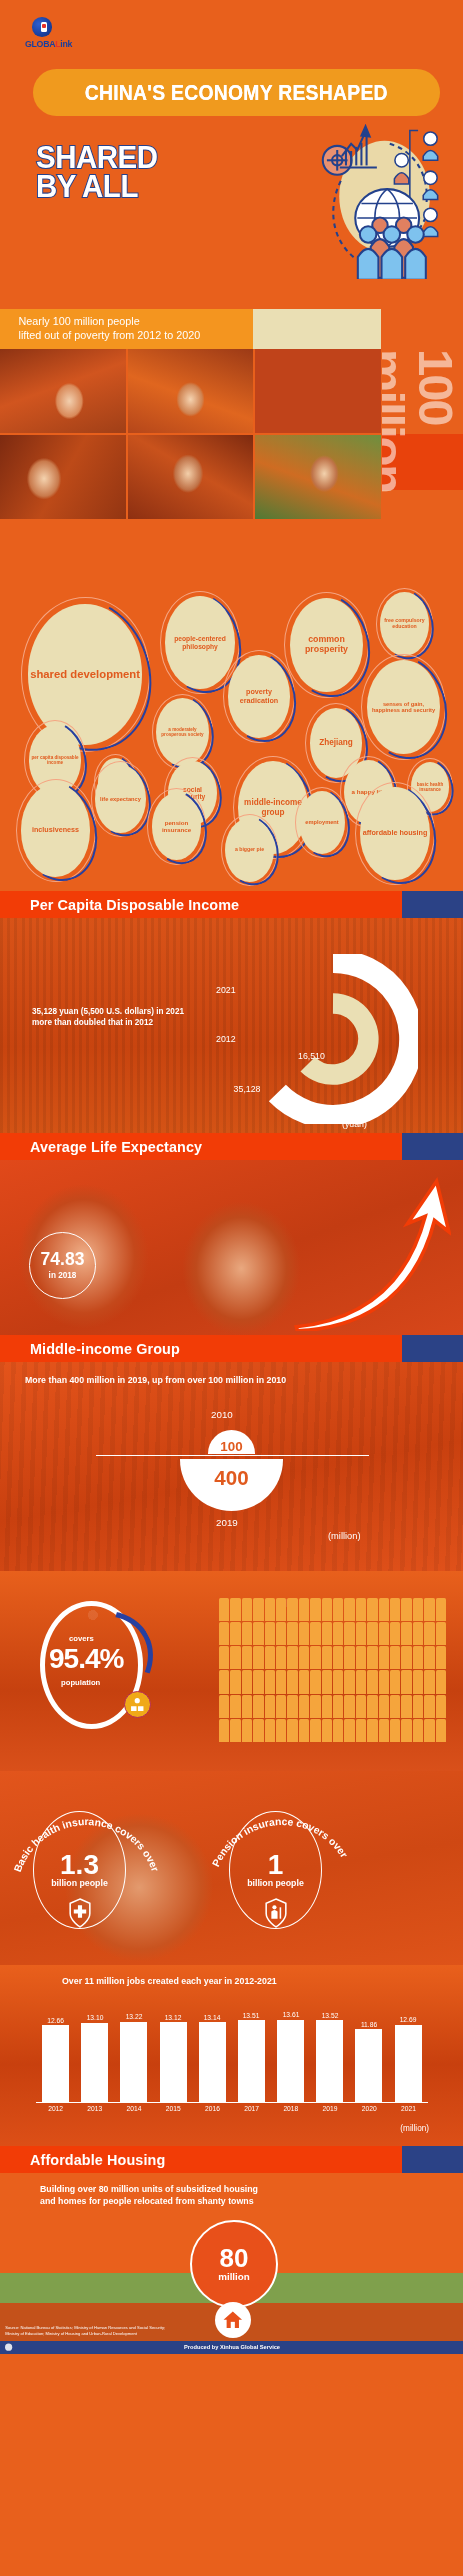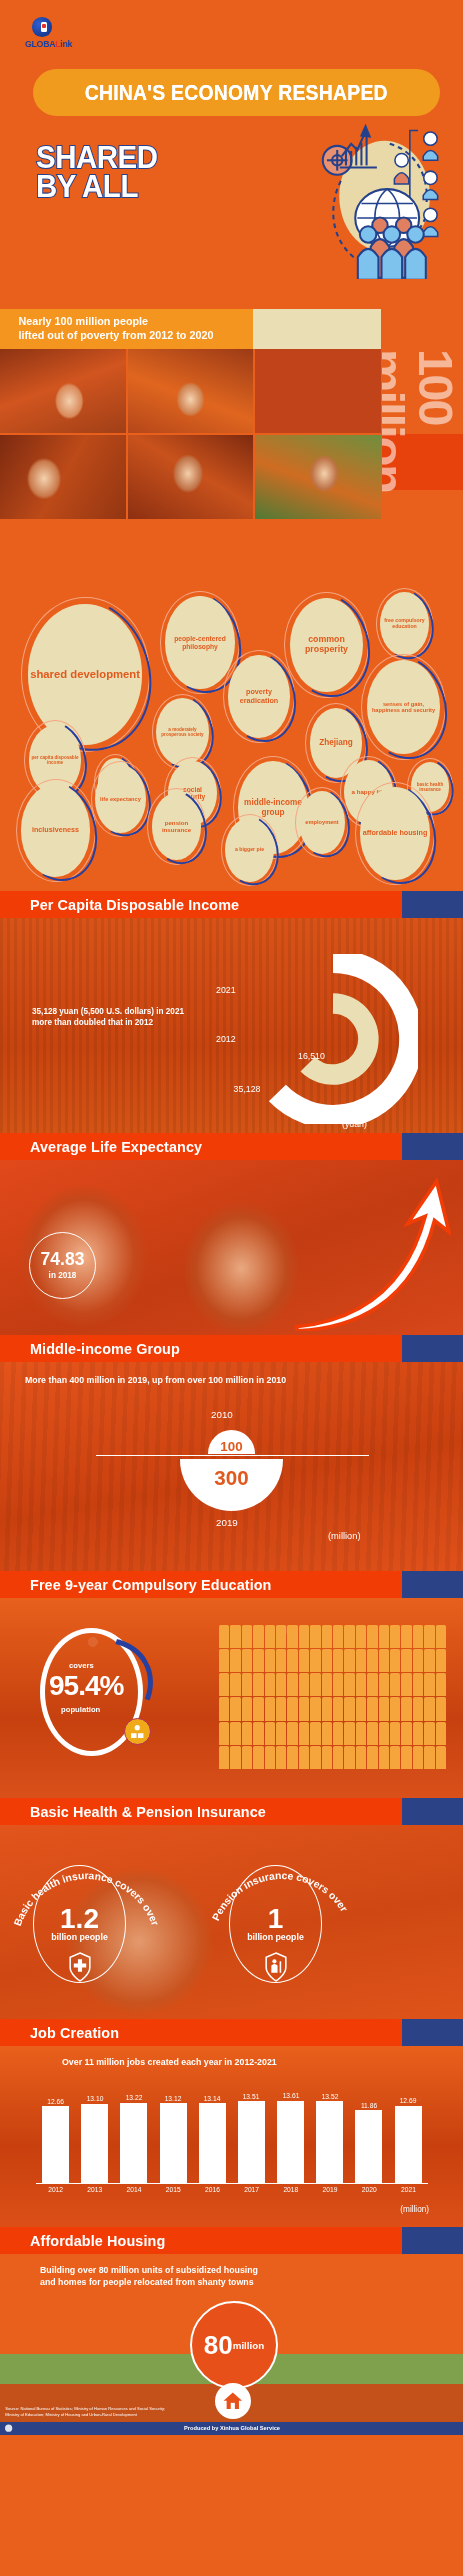--- a/index.html
+++ b/index.html
@@ -53,21 +53,21 @@
   .hero-art{ position:absolute; right:15.5px; top:124px; width:170px; height:155px; }
 
   
   .band100{ position:relative; height:242px; background:#E8601C; }
   .band100-head{ position:absolute; left:0; top:0; width:464px; height:40px; display:flex; }
   .bh-orange{ width:253px; background:#F4951F; }
   .bh-cream{ width:128px; background:#EADFB4; }
   .bh-red{ width:82px; background:#E8601C; }
   .band100-text{
     position:absolute; left:18.5px; top:6.2px; width:371px;
-    color:#fff; font-size:10.8px; font-weight:bold; line-height:1.28;
+    color:#fff; font-size:10.8px; font-weight:normal; line-height:1.28;
   }
   .photo-grid{ position:absolute; left:0; top:40px; width:381px; height:170px;
      display:grid; grid-template-columns:repeat(3,1fr); grid-template-rows:repeat(2,1fr); gap:2.1px; }
   .ph{ background:#C0431A; position:relative; overflow:hidden; }
   .ph i{ position:absolute; inset:0; display:block; }
   .p1 i{ background:
      radial-gradient(ellipse 20.6px 26px at 55% 62%, #f2cfae 0%, #d98a5a 60%, transparent 70%),
      linear-gradient(160deg,#8e3313,#d1551f 45%,#a03f17); }
   .p2 i{ background:
      radial-gradient(ellipse 19.6px 24px at 50% 60%, #f5d3b0 0%, #cf8250 60%, transparent 72%),
@@ -192,21 +192,21 @@
   .axis{ position:absolute; left:36px; top:137px; width:392px; height:1px; background:#fff; }
   .xlabels{ position:absolute; left:36px; top:140px; width:392px; display:flex; }
   .xlabels span{ flex:1; text-align:center; color:#fff; font-size:6.7px; }
   .jc-unit{ position:absolute; right:35px; top:159px; color:#fff; font-size:8.2px; }
 
   
   .ah-bg{ background:
      linear-gradient(180deg,#E9601C 0 55%, #7FA04C 55% 72%, #C4511A 72% 100%); }
   .ah-note{ position:absolute; left:40px; top:11.3px; color:#fff; font-size:8.8px; font-weight:bold; line-height:1.35; }
   .ah-circ{ position:absolute; left:190px; top:47px; width:88px; height:88px; border-radius:50%;
-     background:#E8501A; border:2.1px solid #fff; display:flex; flex-direction:row;
+     background:#E8501A; border:2.1px solid #fff; display:flex; flex-direction:column;
      align-items:center; justify-content:center; color:#fff; }
   .ah-circ b{ font-size:26px; line-height:0.95; }
   .ah-circ i{ font-style:normal; font-size:9.8px; font-weight:bold; }
   .ah-house{ position:absolute; left:215px; top:129px; width:36px; height:36px; border-radius:50%;
      background:#fff; display:flex; align-items:center; justify-content:center; }
 
   
   .source{ position:absolute; left:5.2px; bottom:17.5px; color:#fff; font-size:4.1px; line-height:1.4; }
   .footbar{ position:absolute; left:0; bottom:0; width:464px; height:13.4px; background:#2B4286;
      display:flex; align-items:center; justify-content:center; }
@@ -490,32 +490,26 @@
     <div class="sh-blue"></div>
   </div>
   <div class="panel mi-bg" style="height:209px">
     <div class="mi-note">More than 400 million in 2019, up from over 100 million in 2010</div>
     <div class="lbl" style="left:211px;top:47px;font-size:9.8px">2010</div>
     <div class="halftop" style="left:208px;top:68px">
       <span>100</span>
     </div>
     <div class="mi-rule" style="left:96px;top:93px;width:273px"></div>
     <div class="halfbot" style="left:180px;top:97px">
-      <span>300</span>
+      <span>400</span>
     </div>
     <div class="lbl" style="left:216px;top:155px;font-size:9.8px">2019</div>
     <div class="lbl" style="left:328px;top:169px;font-size:9.3px">(million)</div>
   </div>
 
-  <div class="sect-head">
-    <div class="sh-red">
-        <span>Free 9-year Compulsory Education</span>
-      </div>
-    <div class="sh-blue"></div>
-  </div>
   <div class="panel ed-bg" style="height:200px">
     <div class="ed-ring"></div>
     <div class="ed-arc"></div>
     <div class="ed-covers">covers</div>
     <div class="ed-pct">95.4%</div>
     <div class="ed-pop">population</div>
     <div class="ed-badge">
       <svg width="16.5" height="16.5" viewBox="0 0 32 32">
           <circle cx="16" cy="9" r="5" fill="#fff"></circle>
           <path d="M4,20 h11 v9 H4z M17,20 h11 v9 H17z" fill="#fff"></path>
@@ -639,35 +633,29 @@
         <div class="pp"></div>
         <div class="pp"></div>
         <div class="pp"></div>
         <div class="pp"></div>
         <div class="pp"></div>
         <div class="pp"></div>
         <div class="pp"></div>
     </div>
   </div>
 
-  <div class="sect-head">
-    <div class="sh-red">
-        <span>Basic Health &amp; Pension Insurance</span>
-      </div>
-    <div class="sh-blue"></div>
-  </div>
   <div class="panel ins-bg" style="height:194px">
     <svg class="arcText" style="left:9.3px;top:11.3px" viewBox="0 0 300 300">
       <defs>
           <path id="arcL" d="M18,190 A135,135 0 0 1 282,190" fill="none"></path>
         </defs>
       <text><textPath href="#arcL" startOffset="4%">Basic health insurance covers over</textPath></text>
     </svg>
     <div class="ins-circ" style="left:33px;top:40px">
-      <b>1.2</b>
+      <b>1.3</b>
       <i>billion people</i>
       <svg class="ins-icon" style="left:34px;top:86px" viewBox="0 0 46 58">
         <path d="M23,2 L42,10 V30 C42,44 23,56 23,56 C23,56 4,44 4,30 V10 Z" fill="none" stroke="#fff" stroke-width="3"></path>
         <path d="M19,14 h8 v8 h8 v8 h-8 v8 h-8 v-8 h-8 v-8 h8z" fill="#fff"></path>
       </svg>
     </div>
     <svg class="arcText" style="left:205px;top:11.3px" viewBox="0 0 300 300">
       <defs>
           <path id="arcR" d="M18,190 A135,135 0 0 1 282,190" fill="none"></path>
         </defs>
@@ -678,26 +666,20 @@
       <i>billion people</i>
       <svg class="ins-icon" style="left:34px;top:86px" viewBox="0 0 46 58">
         <path d="M23,2 L42,10 V30 C42,44 23,56 23,56 C23,56 4,44 4,30 V10 Z" fill="none" stroke="#fff" stroke-width="3"></path>
         <circle cx="20" cy="18" r="4" fill="#fff"></circle>
           <path d="M14,26 q6,-6 12,0 v14 h-12z" fill="#fff"></path>
         <rect x="30" y="18" width="3" height="22" fill="#fff"></rect>
       </svg>
     </div>
   </div>
 
-  <div class="sect-head">
-    <div class="sh-red">
-        <span>Job Creation</span>
-      </div>
-    <div class="sh-blue"></div>
-  </div>
   <div class="panel jc-bg" style="height:181px">
     <div class="jc-note">Over 11 million jobs created each year in 2012-2021</div>
     <div class="chart" id="jc-chart">
         <div class="bar" style="left: 6.2px; height: 77px;"></div>
         <div class="barval" style="left: 4.6px; bottom: 78px;">12.66</div>
         <div class="bar" style="left: 45px; height: 79px;"></div>
         <div class="barval" style="left: 44px; bottom: 81px;">13.10</div>
         <div class="bar" style="left: 84px; height: 80px;"></div>
         <div class="barval" style="left: 83px; bottom: 82px;">13.22</div>
         <div class="bar" style="left: 124px; height: 80px;"></div>

